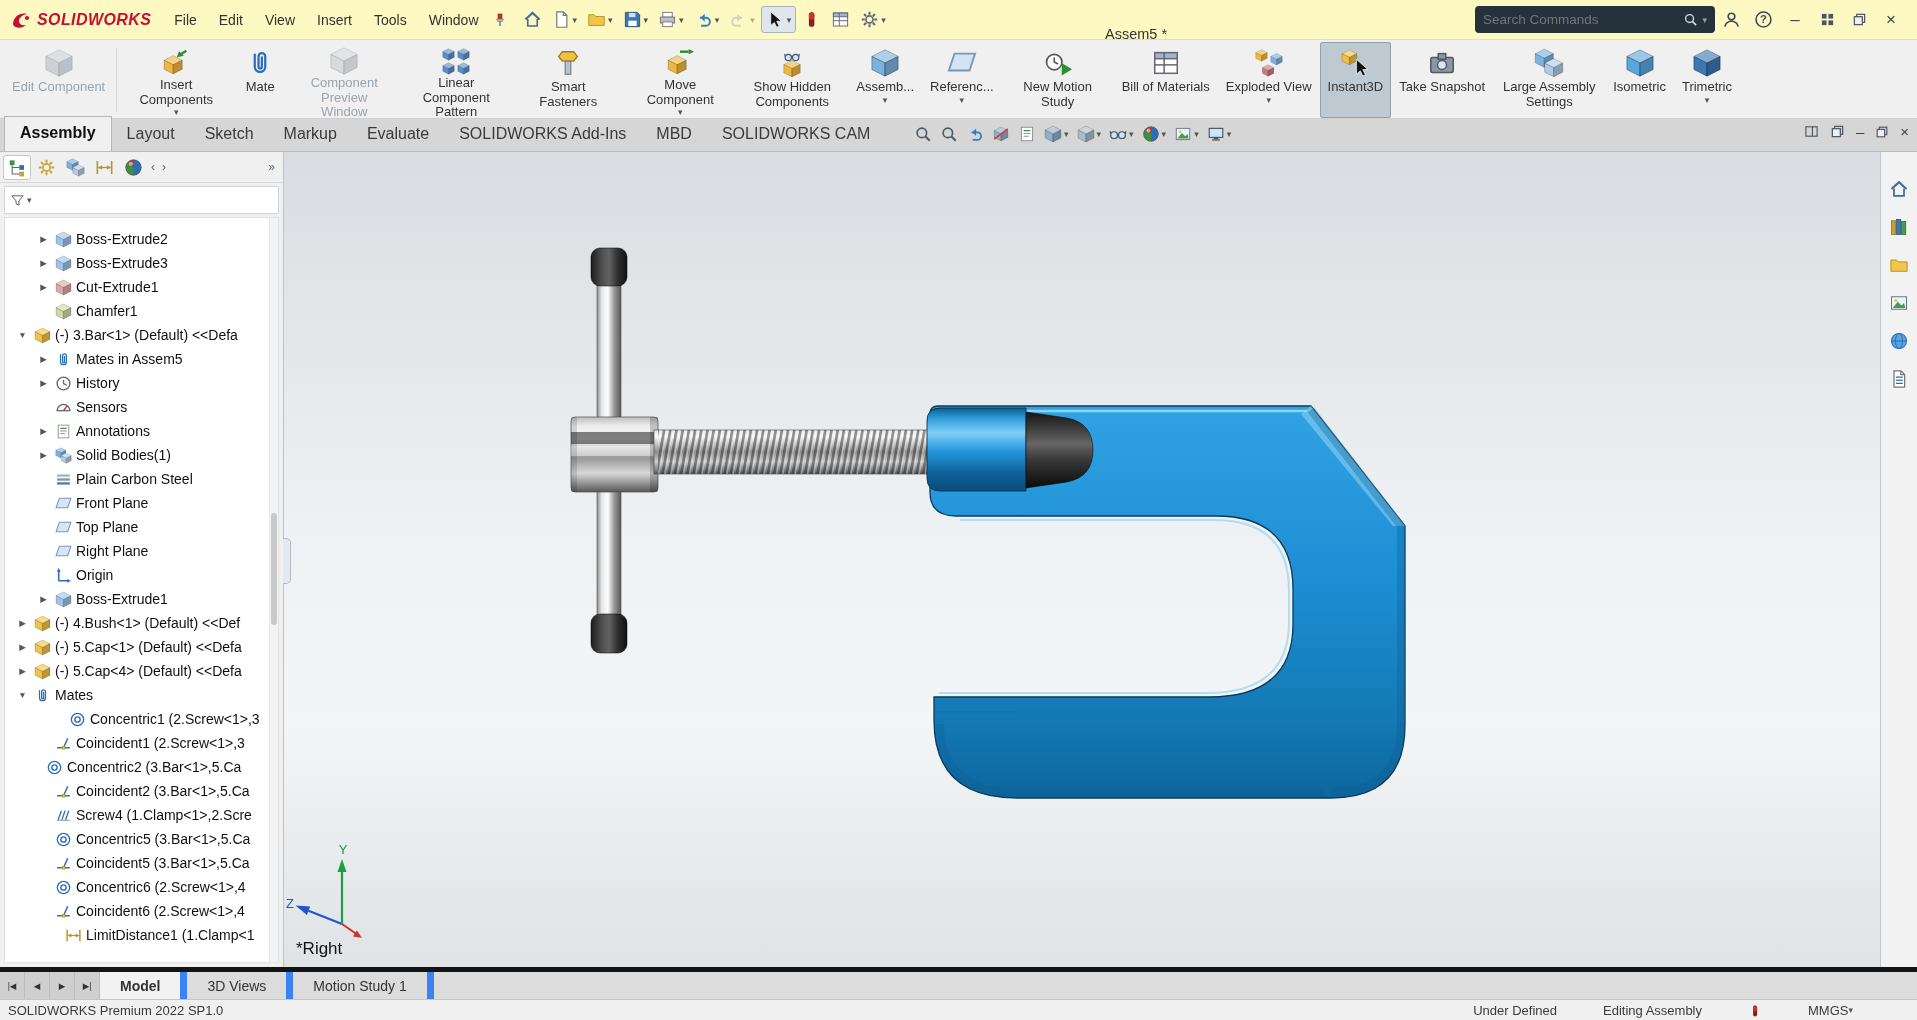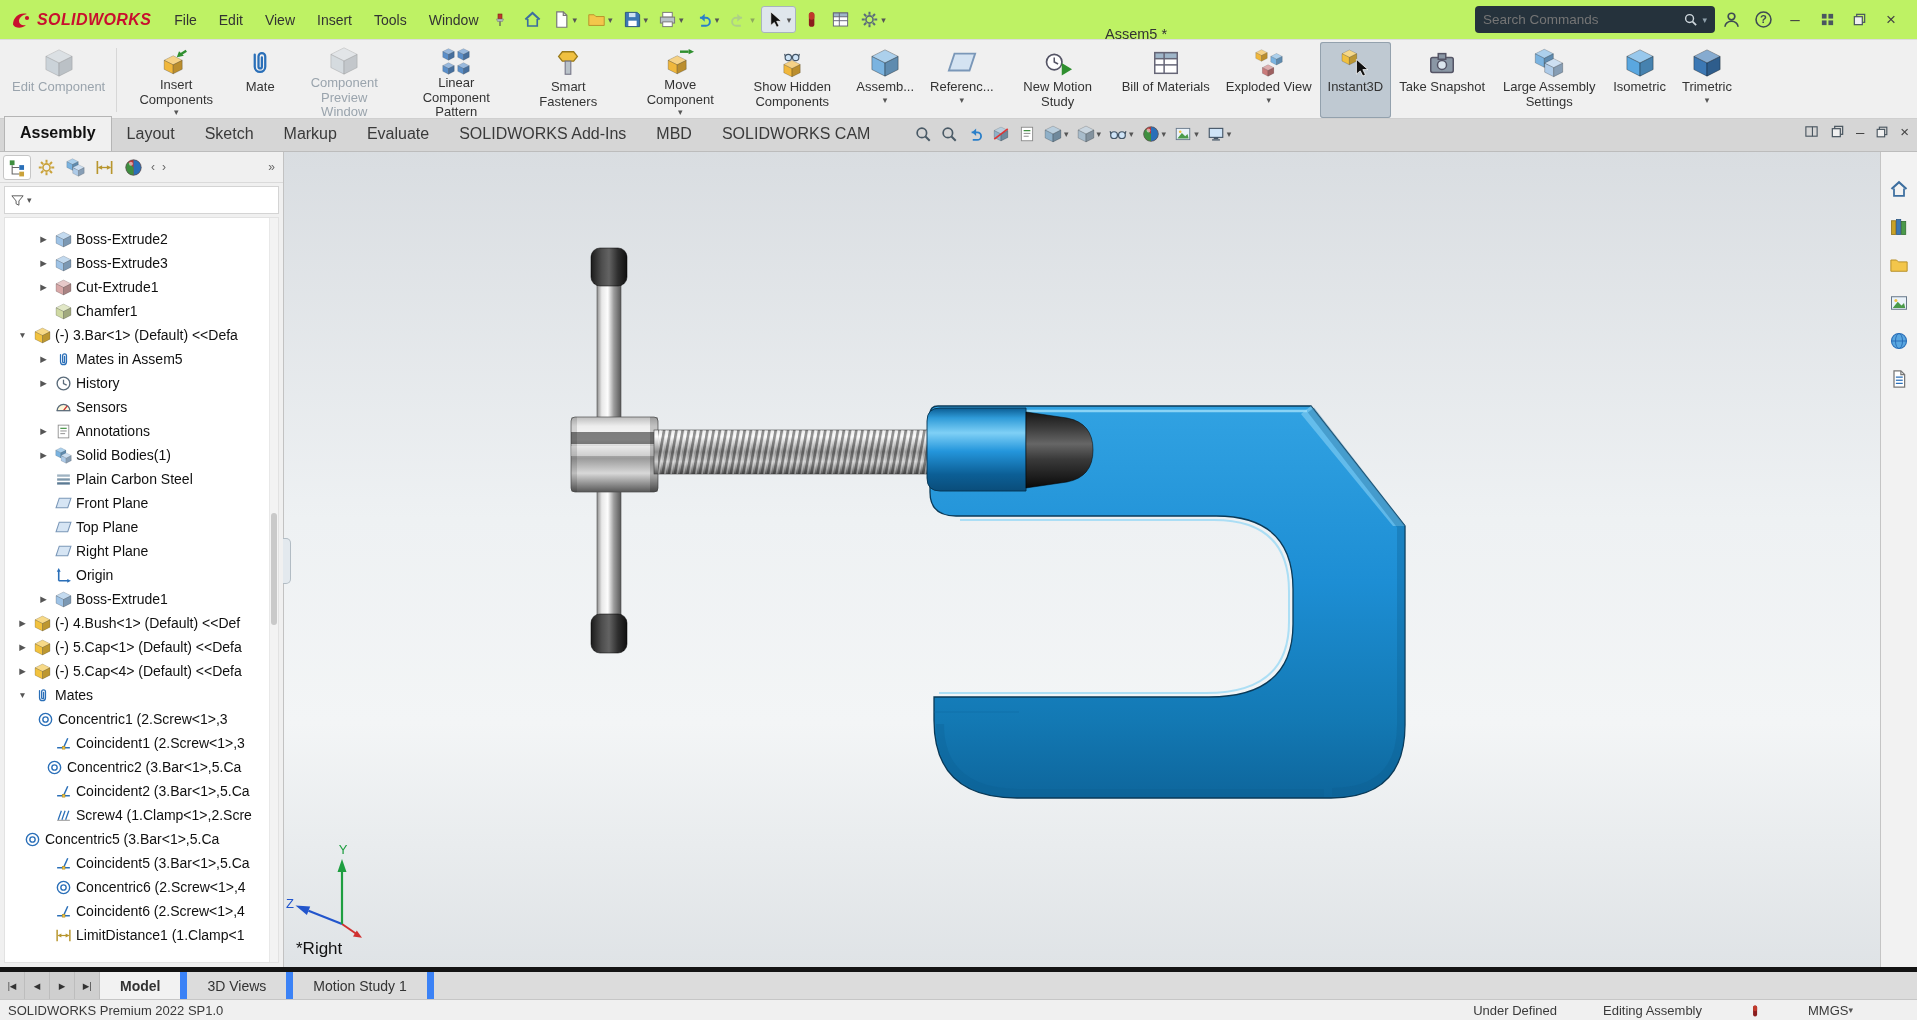--- a/index.html
+++ b/index.html
@@ -1,21 +1,21 @@
 <!DOCTYPE html>
 <html><head>
 <meta charset="utf-8">
 <style>
   *{box-sizing:border-box;margin:0;padding:0}
   html,body{width:1917px;height:1020px;overflow:hidden}
   body{font-family:"Liberation Sans",sans-serif;background:#f0f0f0;color:#222;font-size:14px}
   .ic{display:inline-block;vertical-align:middle;flex:none}
 
   
-  .titlebar{height:40px;display:flex;align-items:center;background:#bef264;border-bottom:1px solid #dcdcdc;padding:0 10px;position:relative}
+  .titlebar{height:40px;display:flex;align-items:center;background:#fef9c3;border-bottom:1px solid #dcdcdc;padding:0 10px;position:relative}
   .logo{display:flex;align-items:center;gap:5px;margin-right:12px}
   .logo-text{color:#c8102e;font-weight:bold;font-style:italic;font-size:16px;letter-spacing:.4px}
   .menubar{display:flex;align-items:center}
   .menu-item{padding:5px 11px;font-size:14px;color:#333;border-radius:3px;cursor:default}
   .pinbox{margin:0 10px 0 2px}
   .qtools{display:flex;align-items:center}
   .qt{display:flex;align-items:center;padding:3px 4px;border-radius:3px;margin:0 1px}
   .qt .caret,.hu .caret{font-size:9px;color:#555;margin-left:2px}
   .qt.pressed{background:#dfe6ec;border:1px solid #a8b4bd}
   .qt.disabled{opacity:.45}
@@ -872,21 +872,21 @@
             </svg>
             <span class="tlabel">(-) 5.Cap&lt;4&gt; (Default) &lt;&lt;Defa</span>
           </div>
           <div class="trow" style="padding-left:10px">
             <span class="tarrow">▼</span>
             <svg class="ic" style="width:17px;height:17px;color:#2a6fb8">
               <use href="#s-clip"></use>
             </svg>
             <span class="tlabel">Mates</span>
           </div>
-          <div class="trow" style="padding-left:13px">
+          <div class="trow" style="padding-left:45px">
             <span class="tarrow"></span>
             <svg class="ic" style="width:17px;height:17px;color:#2a6fb8">
               <use href="#s-concentric"></use>
             </svg>
             <span class="tlabel">Concentric1 (2.Screw&lt;1&gt;,3</span>
           </div>
           <div class="trow" style="padding-left:31px">
             <span class="tarrow"></span>
             <svg class="ic" style="width:17px;height:17px;color:#2a6fb8">
               <use href="#s-coincident"></use>
@@ -907,21 +907,21 @@
             </svg>
             <span class="tlabel">Coincident2 (3.Bar&lt;1&gt;,5.Ca</span>
           </div>
           <div class="trow" style="padding-left:31px">
             <span class="tarrow"></span>
             <svg class="ic" style="width:17px;height:17px;color:#2a6fb8">
               <use href="#s-screwmate"></use>
             </svg>
             <span class="tlabel">Screw4 (1.Clamp&lt;1&gt;,2.Scre</span>
           </div>
-          <div class="trow" style="">
+          <div class="trow" style="padding-left:31px">
             <span class="tarrow"></span>
             <svg class="ic" style="width:17px;height:17px;color:#2a6fb8">
               <use href="#s-concentric"></use>
             </svg>
             <span class="tlabel">Concentric5 (3.Bar&lt;1&gt;,5.Ca</span>
           </div>
           <div class="trow" style="padding-left:31px">
             <span class="tarrow"></span>
             <svg class="ic" style="width:17px;height:17px;color:#2a6fb8">
               <use href="#s-coincident"></use>
@@ -935,21 +935,21 @@
             </svg>
             <span class="tlabel">Concentric6 (2.Screw&lt;1&gt;,4</span>
           </div>
           <div class="trow" style="padding-left:31px">
             <span class="tarrow"></span>
             <svg class="ic" style="width:17px;height:17px;color:#2a6fb8">
               <use href="#s-coincident"></use>
             </svg>
             <span class="tlabel">Coincident6 (2.Screw&lt;1&gt;,4</span>
           </div>
-          <div class="trow" style="padding-left:31px">
+          <div class="trow" style="padding-left:41px">
             <span class="tarrow"></span>
             <svg class="ic" style="width:17px;height:17px;color:#b8962e">
               <use href="#s-ruler"></use>
             </svg>
             <span class="tlabel">LimitDistance1 (1.Clamp&lt;1</span>
           </div>
         </div>
       <div class="tree-scrollbar">
         <div class="tree-thumb"></div>
       </div>

